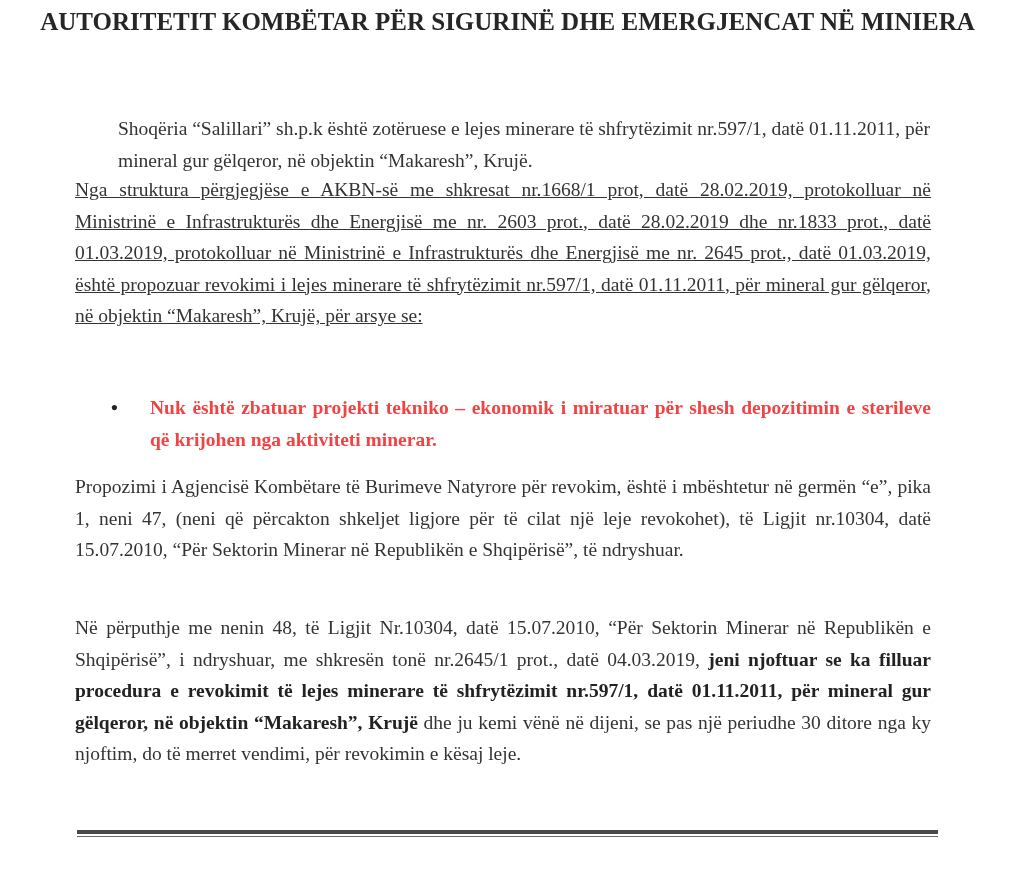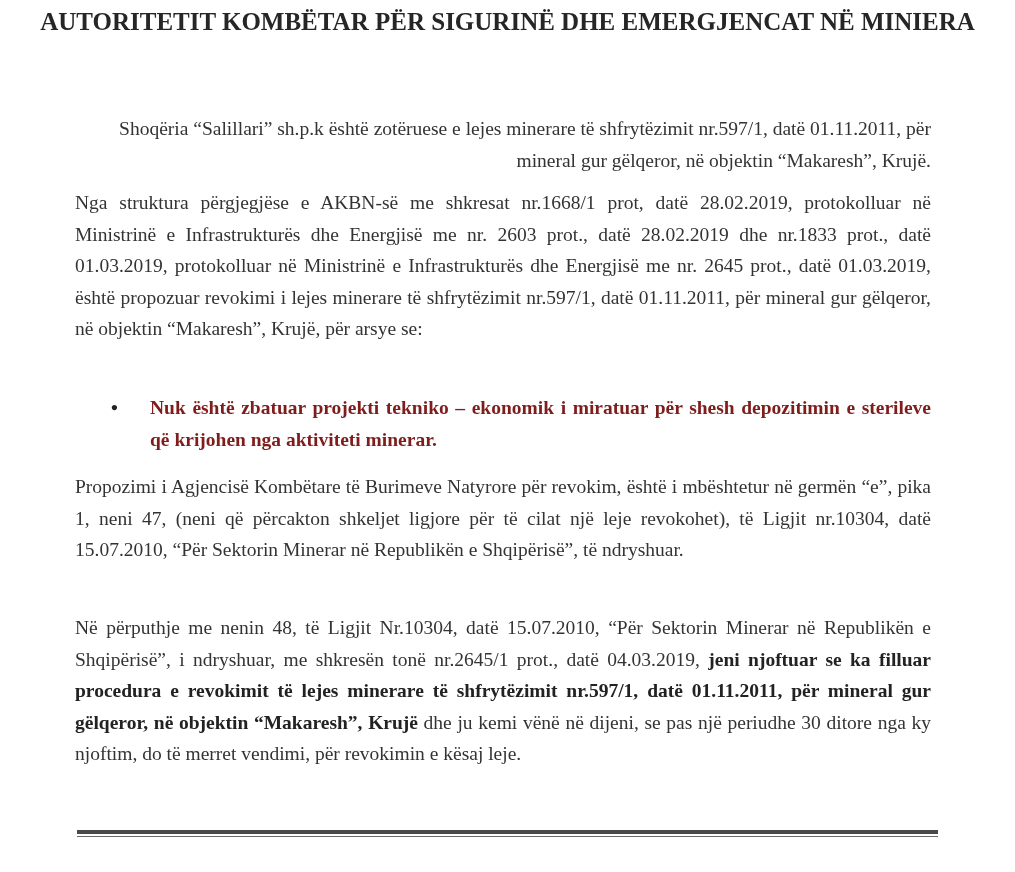--- a/index.html
+++ b/index.html
@@ -36,22 +36,22 @@
     position: absolute;
     left: 75px;
     width: 856px;
     font-size: 19.5px;
     line-height: 31.5px;
     text-align: justify;
     color: #333333;
   }
   .para .b { font-weight: bold; color: #222; }
 
-  .p1 { top: 113px; text-align: right; }
-  .p2 { top: 187px; }
+  .p1 { top: 113px; text-align: left; margin-left: 43px; }
+  .p2 { top: 174px; text-decoration: underline; }
   .p4 { top: 471px; }
   .p5 { top: 612px; }
 
   .bullet-row {
     position: absolute;
     left: 75px;
     width: 856px;
     top: 392px;
   }
   .bullet-dot {
@@ -64,21 +64,21 @@
     color: #222;
   }
   .bullet-text {
     position: absolute;
     left: 75px;
     width: 781px;
     font-size: 19.5px;
     line-height: 31.5px;
     font-weight: bold;
     text-align: justify;
-    color: #7f1d1d;
+    color: #ef4444;
   }
 
   .footer-rule-thick {
     position: absolute;
     left: 77px;
     width: 861px;
     top: 830px;
     height: 4px;
     background: #4a4a4a;
   }

